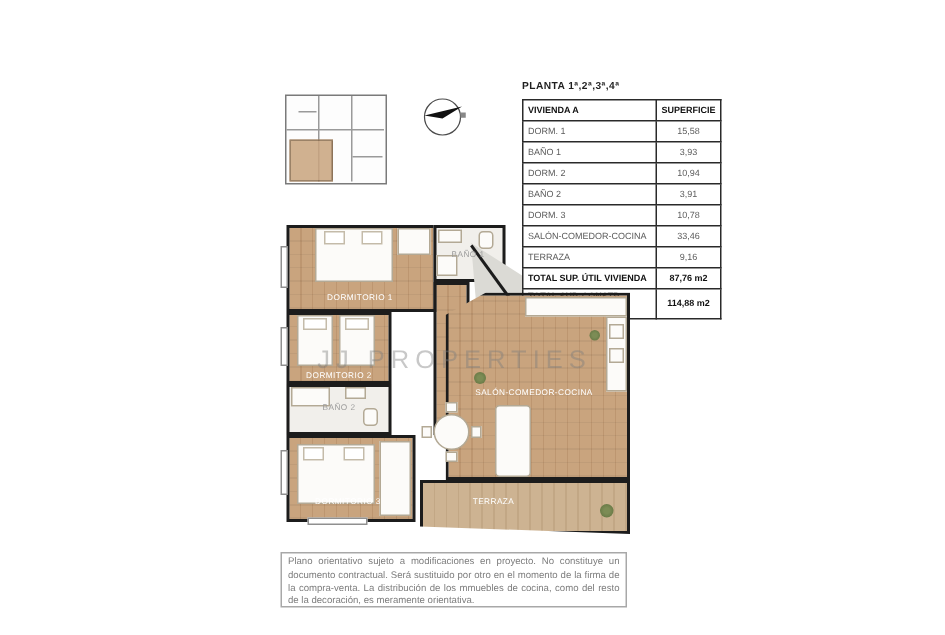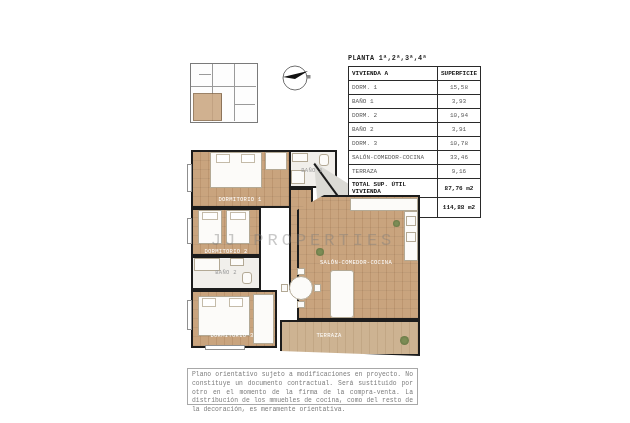--- a/index.html
+++ b/index.html
@@ -1,17 +1,17 @@
 <!DOCTYPE html>
 <html style="--wall: #1c1c1c; --wood: #c9a47e; --wood_dark: #bd9670; --terrace: #cdb392;"><head>
 <meta charset="utf-8">
 <style>
   html,body{margin:0;padding:0;background:#ffffff;}
   #canvas{position:relative;width:540px;height:423px;background:#fff;overflow:hidden;
-          font-family:Liberation Mono, monospace;}
+          font-family:Liberation Sans, sans-serif;}
   .abs{position:absolute;}
 
   
   #keyplan{left:190px;top:63px;width:66px;height:58px;border:1px solid #7a7a7a;background:#fdfdfd;}
   .kp-line{position:absolute;background:#9a9a9a;}
   #kp-unit{position:absolute;left:2px;top:29px;width:27px;height:26px;
            background:var(--wood,#c9a47e);border:1px solid #8a6d4e;opacity:.85;}
 
   
   #plan-title{left:348px;top:54px;font-size:6.8px;font-weight:bold;color:#1f1f1f;letter-spacing:.3px;}

